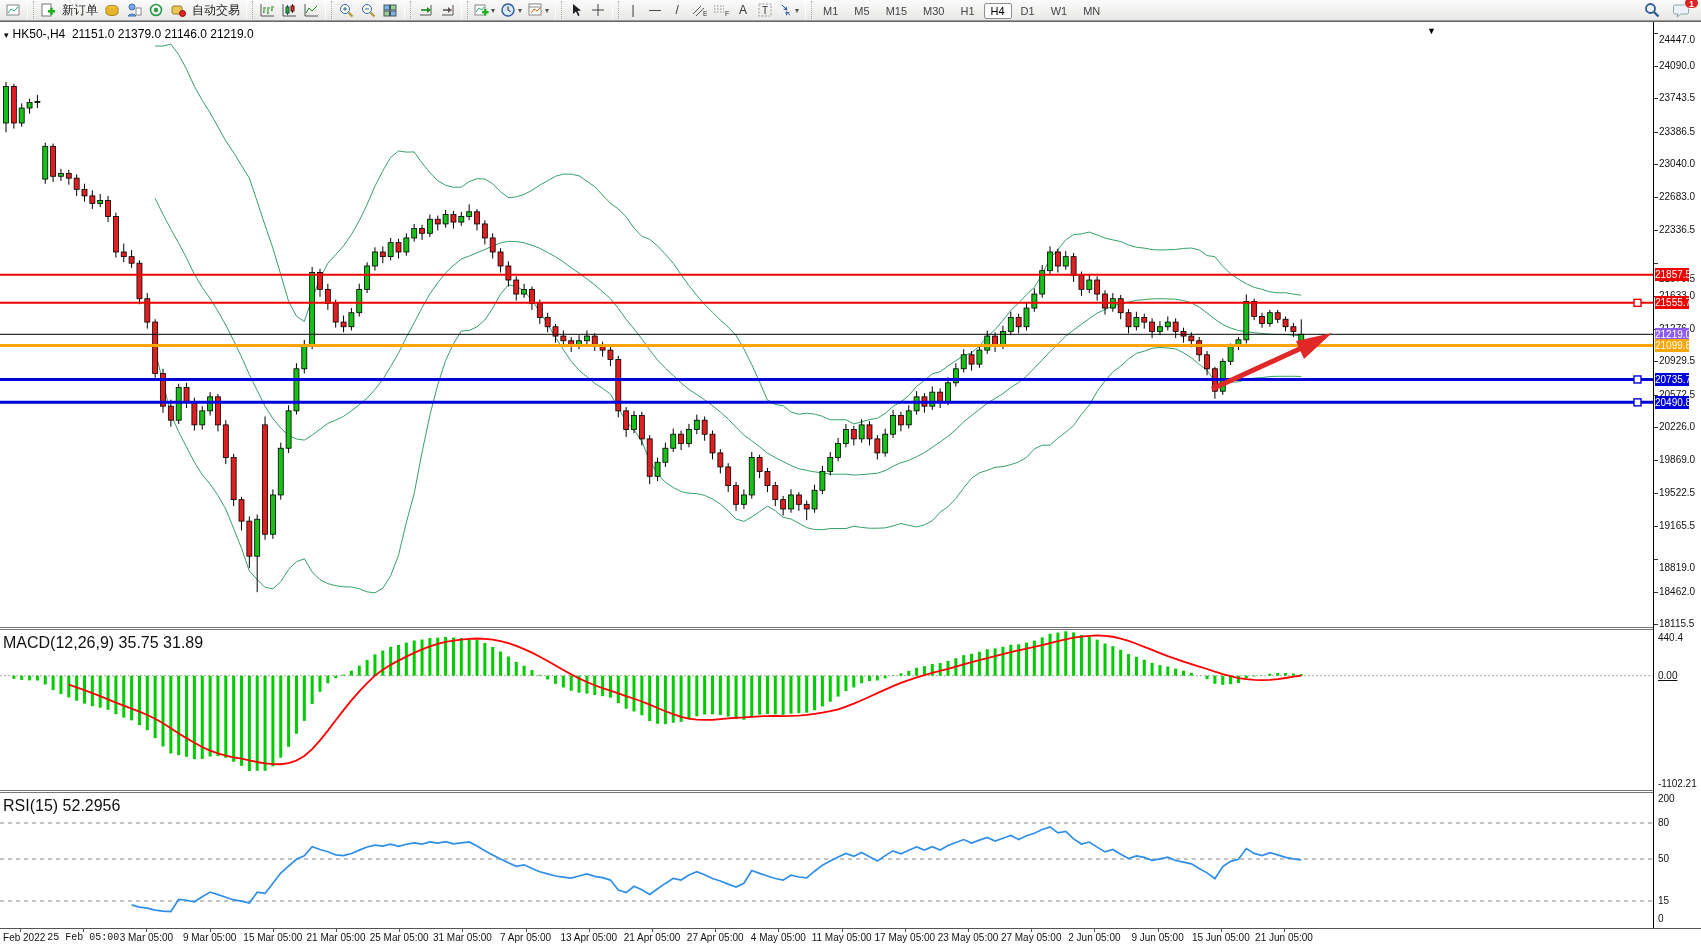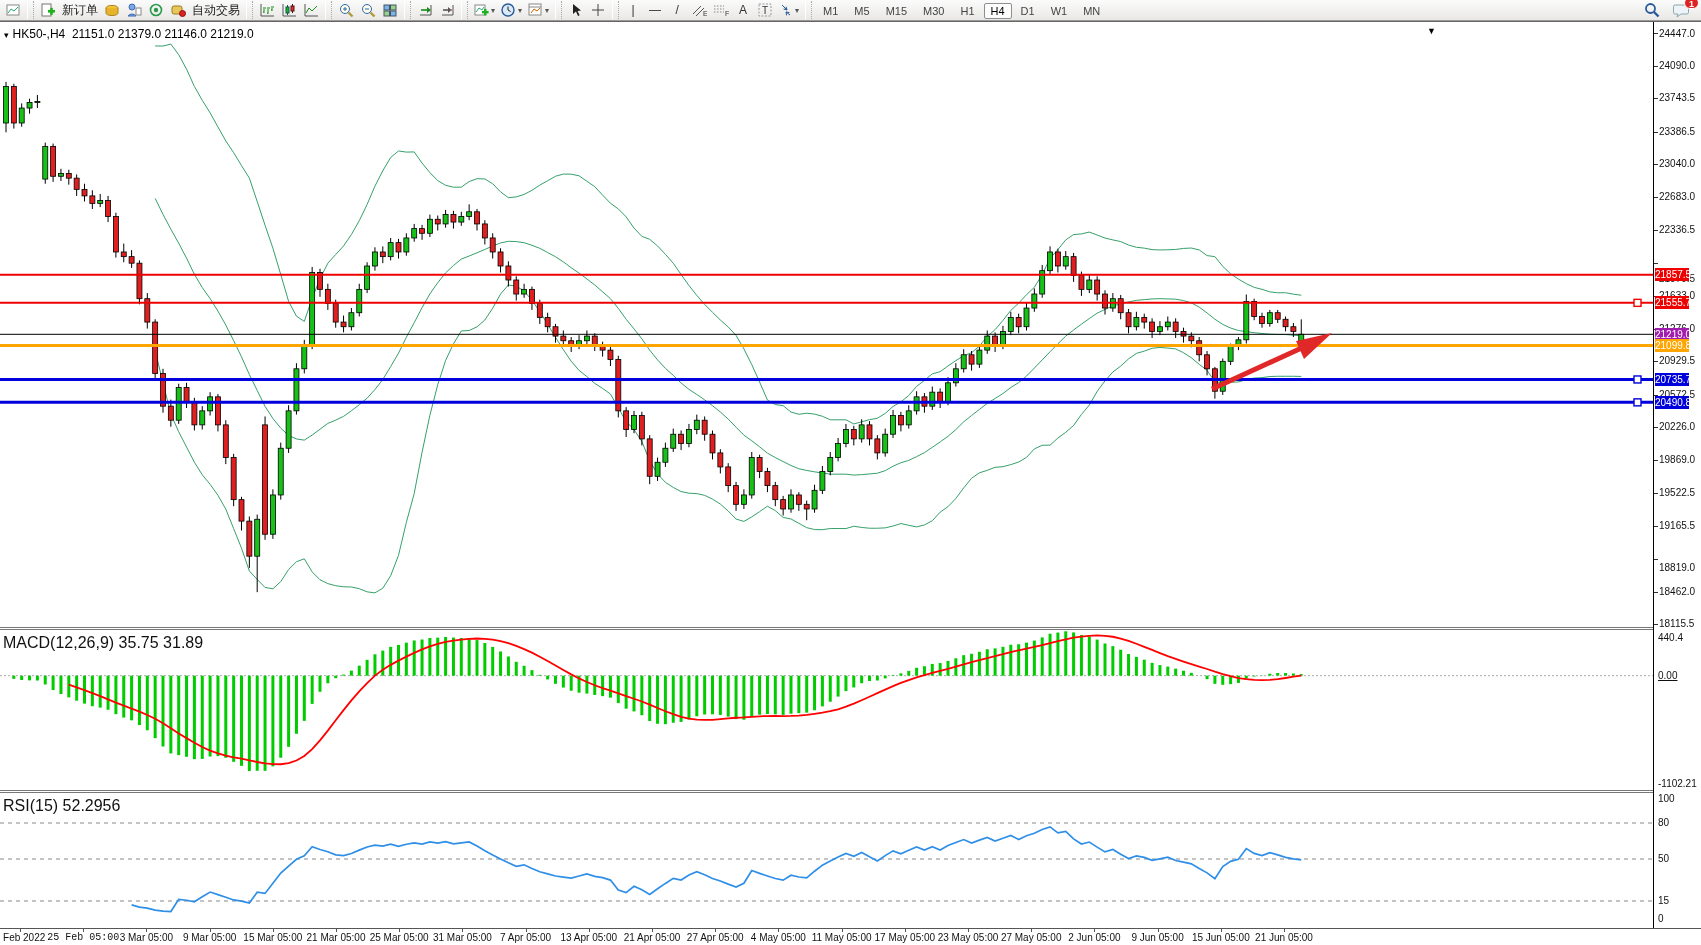--- a/index.html
+++ b/index.html
@@ -773,21 +773,21 @@
   <svg width="1653" height="135">
         <line x1="0" y1="30" x2="1653" y2="30" stroke="#888" stroke-width="1" stroke-dasharray="4,4"></line>
         <line x1="0" y1="66" x2="1653" y2="66" stroke="#888" stroke-width="1" stroke-dasharray="4,4"></line>
         <line x1="0" y1="108" x2="1653" y2="108" stroke="#888" stroke-width="1" stroke-dasharray="4,4"></line>
         <polyline points="131.6,111.93939393939392 139.45,114.04626708727656 147.29999999999998,115.18822710212122 155.15,117.17537246561493 163,118.1580788396876 170.85,118.53956432387008 178.7,106.33686070538003 186.54999999999998,107.26944463263163 194.39999999999998,108.73192787168311 202.25,103.821826221838 210.1,99.0564755163556 217.95,101.60321711410926 225.79999999999998,104.18115392703177 233.64999999999998,106.95358435895605 241.5,108.19268308994147 249.35,110.00991397749 257.2,99.26818481475014 265.05,100.41494328166318 272.9,90.24997939781103 280.75,80.07732414177653 288.59999999999997,73.12975618194719 296.45,66.3116399446335 304.3,62.873302500239696 312.15,53.76962245932613 320,56.51949540143192 327.84999999999997,58.80362410306083 335.7,61.81783695106356 343.55,62.57984333253735 351.4,60.500024831496916 359.25,57.14294693419007 367.09999999999997,53.976607450385906 374.95,52.140213713300845 382.79999999999995,53.13628302282246 390.65,51.17792422633392 398.5,53.33436708719895 406.34999999999997,51.238928233194834 414.2,49.85229158129595 422.04999999999995,51.08246705238634 429.9,48.85702288997089 437.75,50.19348765430072 445.59999999999997,48.61157702422723 453.45,50.91529009017789 461.29999999999995,49.86597796405679 469.15,48.969675613832635 477,53.11809817305092 484.84999999999997,57.667553066113754 492.7,61.951202024793425 500.54999999999995,65.98235322016487 508.4,69.77392346692568 516.25,73.33841273670815 524.1,71.8475383794473 531.9499999999999,75.44523659017895 539.8,78.8046897898654 547.65,80.94332925029526 555.5,83.02960312212515 563.35,84.06969912431386 571.1999999999999,85.12962598370629 579.05,83.04300132511597 586.9,80.9260954560582 594.75,83.43243758655528 602.6,84.66378088807232 610.4499999999999,87.07649325397598 618.3,97.0380721622575 626.15,99.66407573854612 634,93.30312377006884 641.85,96.83948214155501 649.6999999999999,101.40047979581108 657.55,95.75968345401076 665.4,90.41209747109048 673.25,85.34719303937267 681.1,87.01791282615635 688.9499999999999,81.99828679310693 696.8,78.7775182318793 704.65,81.78874226884868 712.5,85.47993213568806 720.35,88.02750786408005 728.1999999999999,91.15700380098278 736.05,93.98406197422446 743.9,90.3190274659392 751.75,77.54627983217644 759.5999999999999,80.32612792948284 767.4499999999999,82.97107885579751 775.3,85.48487575386228 783.15,87.1078213618047 791,82.20204338157241 798.8499999999999,84.01589604313885 806.6999999999999,84.92714342569167 814.55,78.21017909599732 822.4,72.17609935296714 830.25,68.01207398708985 838.0999999999999,64.09540213163416 845.9499999999999,60.41319367715401 853.8,63.253893569153185 861.65,59.52788830682697 869.5,63.86068323909588 877.3499999999999,67.91707909756431 885.1999999999999,62.63549146099025 893.05,57.89280514653773 900.9,60.81698061252078 908.75,57.27862643854999 916.5999999999999,53.96164183037748 924.4499999999999,57.143102003174484 932.3,53.7536918963523 940.15,57.01910293400227 948,52.5140530861704 955.8499999999999,49.43225853345148 963.6999999999999,46.55346393950264 971.55,50.14479637143883 979.4,47.154896545553136 987.25,44.37045985710682 995.0999999999999,48.133496697295136 1002.9499999999999,45.22724383712239 1010.8,42.52769385888181 1018.65,46.43860484726728 1026.5,42.74904317274767 1034.35,40.23876856128041 1042.2,36.51639161125671 1050.05,33.915069471198954 1057.8999999999999,39.81843685577195 1065.75,38.33765288034517 1073.6,45.85726682467958 1081.45,51.02525970742669 1089.3,49.042687116032205 1097.1499999999999,54.12875904012725 1105,58.88143789778898 1112.85,56.49629289571363 1120.7,61.19395254019941 1128.55,65.57006927713903 1136.3999999999999,62.829028115230535 1144.25,64.34874470251134 1152.1,67.37112973530711 1159.95,65.80059833746478 1167.8,64.20470514526352 1175.6499999999999,67.54738989811865 1183.5,69.19354564465931 1191.35,70.85740806550216 1199.2,75.60218616095052 1207.05,79.85625750131392 1214.8999999999999,85.68931731706411 1222.75,73.49976309908003 1230.6,68.38744199604481 1238.45,66.2484791328225 1246.3,55.5808264597138 1254.1499999999999,60.43478037121614 1262,62.62860787270495 1269.85,59.67791250730223 1277.7,61.85761400810998 1285.55,64.33905626589237 1293.3999999999999,65.89611448788071 1301.25,66.88769389775918" fill="none" stroke="#2f8fe8" stroke-width="1.7"></polyline>
       </svg></div>
 
   <div id="axis-v"></div>
   <div id="price-axis">
       <div class="ptickmark" style="top: 10.6262px;"></div>
-      <div class="ptick" style="top: 6px; text-align: center;">24447.0</div>
+      <div class="ptick" style="top: 12px; text-align: center;">24447.0</div>
       <div class="ptickmark" style="top: 43.9907px;"></div>
       <div class="ptick" style="top: 37.9907px;">24090.0</div>
       <div class="ptickmark" style="top: 76.3738px;"></div>
       <div class="ptick" style="top: 70.3738px;">23743.5</div>
       <div class="ptickmark" style="top: 109.738px;"></div>
       <div class="ptick" style="top: 103.738px;">23386.5</div>
       <div class="ptickmark" style="top: 142.121px;"></div>
       <div class="ptick" style="top: 136.121px;">23040.0</div>
       <div class="ptickmark" style="top: 175.486px;"></div>
       <div class="ptick" style="top: 169.486px; text-align: center;">22683.0</div>
@@ -812,28 +812,28 @@
       <div class="ptickmark" style="top: 504.224px;"></div>
       <div class="ptick" style="top: 498.224px;">19165.5</div>
       <div class="ptickmark" style="top: 536.607px;"></div>
       <div class="ptick" style="top: 540px;">18819.0</div>
       <div class="ptickmark" style="top: 569.972px;"></div>
       <div class="ptick" style="top: 563.972px;">18462.0</div>
       <div class="ptickmark" style="top: 602.355px;"></div>
       <div class="ptick" style="top: 596.355px;">18115.5</div>
       <div class="ptag" style="top: 246.136px; background: rgb(238, 0, 0); color: rgb(255, 255, 255);">21857.5</div>
       <div class="ptag" style="top: 274.341px; background: rgb(238, 0, 0); color: rgb(255, 255, 255);">21555.7</div>
-      <div class="ptag" style="top: 305.808px; background: #a21caf; color: rgb(255, 255, 255);">21219.0</div>
+      <div class="ptag" style="top: 305.808px; background: #8b5cf6; color: rgb(255, 255, 255);">21219.0</div>
       <div class="ptag" style="top: 316.949px; background: rgb(255, 165, 0); color: rgb(255, 255, 255);">21099.8</div>
       <div class="ptag" style="top: 350.977px; background: rgb(0, 0, 221); color: rgb(255, 255, 255);">20735.7</div>
       <div class="ptag" style="top: 373.864px; background: rgb(0, 0, 221); color: rgb(255, 255, 255);">20490.8</div>
       <div class="ind-axis-label" style="top: 610px;">440.4</div>
       <div class="ind-axis-label" style="top: 647.678px; text-decoration: underline;">0.00</div>
       <div class="ind-axis-label" style="top: 756px;">-1102.21</div>
-      <div class="ind-axis-label" style="top: 771px;">100</div>
+      <div class="ind-axis-label" style="top: 771px;">200</div>
       <div class="ind-axis-label" style="top: 795px;">80</div>
       <div class="ind-axis-label" style="top: 831px;">50</div>
       <div class="ind-axis-label" style="top: 873px;">15</div>
       <div class="ind-axis-label" style="top: 891px;">0</div>
     </div>
   <div id="time-axis">
       <div class="ttickmark" style="left: 20px;"></div>
       <div class="ttick" style="left: 20px;">1 Feb 2022</div>
       <div class="ttickmark" style="left: 83.2px;"></div>
       <div class="ttick" style="left: 83.2px; font-family: Liberation Mono, monospace;">25 Feb 05:00</div>

